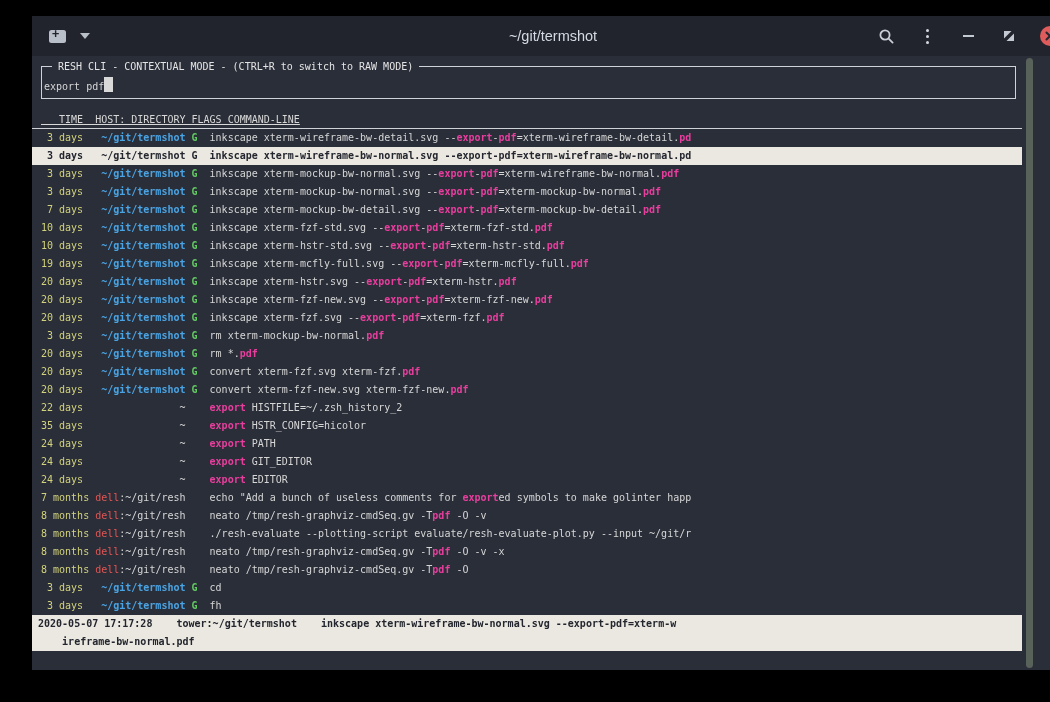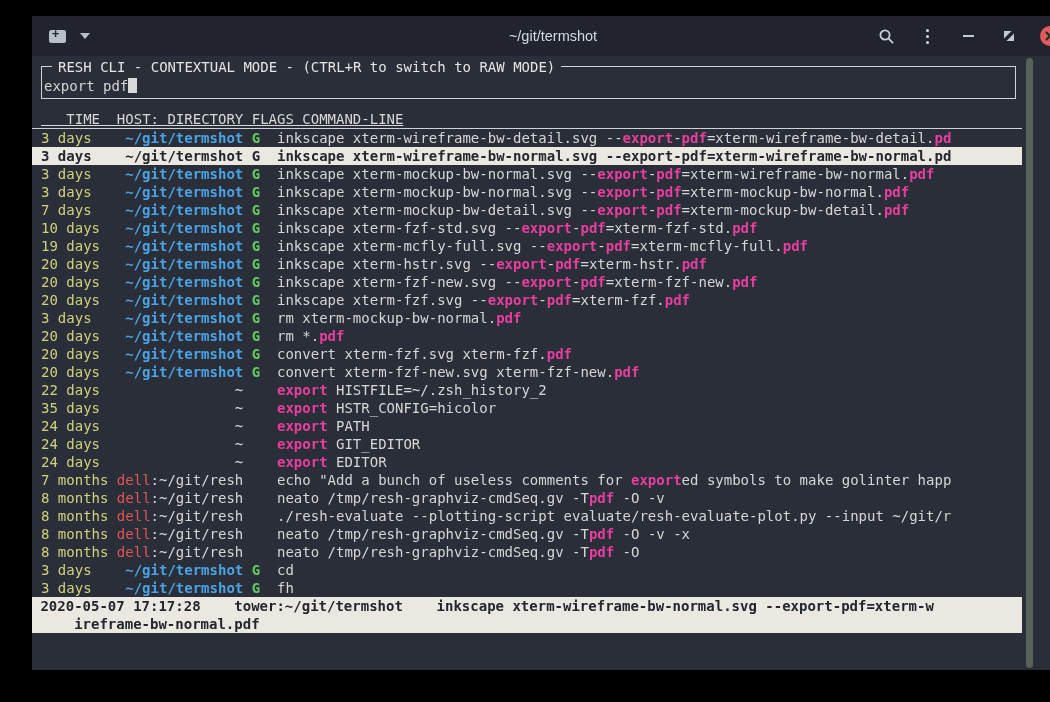--- a/index.html
+++ b/index.html
@@ -30,21 +30,21 @@
   .tb-btn{width:20px;height:20px;display:flex;align-items:center;justify-content:center;position:relative;}
   .kebab{display:flex;flex-direction:column;gap:3px;}
   .kebab i{width:3px;height:3px;border-radius:50%;background:#d4d9e0;display:block;}
   .minbar{width:11px;height:2px;background:#c3c9d2;}
   .closebtn{width:20px;height:20px;border-radius:50%;background:var(--close);display:flex;align-items:center;justify-content:center;}
   .closebtn svg{display:block;}
   
   #terminal{
     position:absolute;left:0;top:40px;width:1002px;height:614px;
     background:var(--termbg);
-    font-size:14px;line-height:18px;color:var(--fg);
+    font-size:10px;line-height:18px;color:var(--fg);
   }
   #scrollbar{position:absolute;right:1px;top:2px;bottom:2px;width:7px;border-radius:3.5px;background:#59615b;}
   #content{position:absolute;left:0;top:0;width:990px;height:614px;overflow:hidden;}
   
   #querybox{
     margin:10px 6px 0 9px;border:1px solid var(--border);
     padding:10px 2px 3px 2px;position:relative;height:18px;box-sizing:content-box;
   }
   #boxtitle{
     position:absolute;top:-9px;left:10px;background:var(--termbg);
@@ -54,21 +54,21 @@
   #cursor{display:inline-block;width:9px;height:15px;background:#d9d9d9;vertical-align:-2px;}
   
   #tableheader{
     margin-top:12px;height:17px;line-height:17px;white-space:pre;
     border-bottom:1px solid var(--border);color:#d8d8d8;
     padding-left:9px;
     text-decoration:underline;
   }
   #rows{}
   .row{height:18px;line-height:18px;white-space:pre;overflow:hidden;padding-left:9px;}
-  .c-time{display:inline-block;width:7ch;color:var(--yellow);}
+  .c-time{display:inline-block;width:7ch;text-align:right;color:var(--yellow);}
   .c-dir{display:inline-block;width:15ch;text-align:right;}
   .c-flag{display:inline-block;width:1ch;color:var(--green);font-weight:bold;}
   .s-d{color:var(--blue);font-weight:bold;}
   .s-r{color:var(--red);}
   .s-m{color:var(--magenta);font-weight:bold;}
   .row.sel{background:var(--selbg);}
   .row.sel span{color:var(--selfg) !important;font-weight:bold;}
   
   #detail{background:var(--selbg);color:var(--selfg);font-weight:bold;}
   #detail div{height:18px;line-height:18px;white-space:pre;overflow:hidden;}
@@ -128,20 +128,21 @@
 
       <div id="tableheader">   TIME  HOST: DIRECTORY FLAGS COMMAND-LINE</div>
 
       <div id="rows">
           <div class="row"><span class="c-time">3 days</span>  <span class="c-dir"><span class="s-d">~/git/termshot</span></span> <span class="c-flag">G</span>  <span class="c-cmd"><span>inkscape xterm-wireframe-bw-detail.svg --</span><span class="s-m">export</span><span>-</span><span class="s-m">pdf</span><span>=xterm-wireframe-bw-detail.</span><span class="s-m">pd</span></span></div>
           <div class="row sel"><span class="c-time">3 days</span>  <span class="c-dir"><span class="s-d">~/git/termshot</span></span> <span class="c-flag">G</span>  <span class="c-cmd"><span>inkscape xterm-wireframe-bw-normal.svg --</span><span class="s-m">export</span><span>-</span><span class="s-m">pdf</span><span>=xterm-wireframe-bw-normal.</span><span class="s-m">pd</span></span></div>
           <div class="row"><span class="c-time">3 days</span>  <span class="c-dir"><span class="s-d">~/git/termshot</span></span> <span class="c-flag">G</span>  <span class="c-cmd"><span>inkscape xterm-mockup-bw-normal.svg --</span><span class="s-m">export</span><span>-</span><span class="s-m">pdf</span><span>=xterm-wireframe-bw-normal.</span><span class="s-m">pdf</span></span></div>
           <div class="row"><span class="c-time">3 days</span>  <span class="c-dir"><span class="s-d">~/git/termshot</span></span> <span class="c-flag">G</span>  <span class="c-cmd"><span>inkscape xterm-mockup-bw-normal.svg --</span><span class="s-m">export</span><span>-</span><span class="s-m">pdf</span><span>=xterm-mockup-bw-normal.</span><span class="s-m">pdf</span></span></div>
           <div class="row"><span class="c-time">7 days</span>  <span class="c-dir"><span class="s-d">~/git/termshot</span></span> <span class="c-flag">G</span>  <span class="c-cmd"><span>inkscape xterm-mockup-bw-detail.svg --</span><span class="s-m">export</span><span>-</span><span class="s-m">pdf</span><span>=xterm-mockup-bw-detail.</span><span class="s-m">pdf</span></span></div>
           <div class="row"><span class="c-time">10 days</span>  <span class="c-dir"><span class="s-d">~/git/termshot</span></span> <span class="c-flag">G</span>  <span class="c-cmd"><span>inkscape xterm-fzf-std.svg --</span><span class="s-m">export</span><span>-</span><span class="s-m">pdf</span><span>=xterm-fzf-std.</span><span class="s-m">pdf</span></span></div>
+          <div class="row"><span class="c-time">10 days</span>  <span class="c-dir"><span class="s-d">~/git/termshot</span></span> <span class="c-flag">G</span>  <span class="c-cmd"><span>inkscape xterm-hstr-std.svg --</span><span class="s-m">export</span><span>-</span><span class="s-m">pdf</span><span>=xterm-hstr-std.</span><span class="s-m">pdf</span></span></div>
           <div class="row"><span class="c-time">19 days</span>  <span class="c-dir"><span class="s-d">~/git/termshot</span></span> <span class="c-flag">G</span>  <span class="c-cmd"><span>inkscape xterm-mcfly-full.svg --</span><span class="s-m">export</span><span>-</span><span class="s-m">pdf</span><span>=xterm-mcfly-full.</span><span class="s-m">pdf</span></span></div>
           <div class="row"><span class="c-time">20 days</span>  <span class="c-dir"><span class="s-d">~/git/termshot</span></span> <span class="c-flag">G</span>  <span class="c-cmd"><span>inkscape xterm-hstr.svg --</span><span class="s-m">export</span><span>-</span><span class="s-m">pdf</span><span>=xterm-hstr.</span><span class="s-m">pdf</span></span></div>
           <div class="row"><span class="c-time">20 days</span>  <span class="c-dir"><span class="s-d">~/git/termshot</span></span> <span class="c-flag">G</span>  <span class="c-cmd"><span>inkscape xterm-fzf-new.svg --</span><span class="s-m">export</span><span>-</span><span class="s-m">pdf</span><span>=xterm-fzf-new.</span><span class="s-m">pdf</span></span></div>
           <div class="row"><span class="c-time">20 days</span>  <span class="c-dir"><span class="s-d">~/git/termshot</span></span> <span class="c-flag">G</span>  <span class="c-cmd"><span>inkscape xterm-fzf.svg --</span><span class="s-m">export</span><span>-</span><span class="s-m">pdf</span><span>=xterm-fzf.</span><span class="s-m">pdf</span></span></div>
           <div class="row"><span class="c-time">3 days</span>  <span class="c-dir"><span class="s-d">~/git/termshot</span></span> <span class="c-flag">G</span>  <span class="c-cmd"><span>rm xterm-mockup-bw-normal.</span><span class="s-m">pdf</span></span></div>
           <div class="row"><span class="c-time">20 days</span>  <span class="c-dir"><span class="s-d">~/git/termshot</span></span> <span class="c-flag">G</span>  <span class="c-cmd"><span>rm *.</span><span class="s-m">pdf</span></span></div>
           <div class="row"><span class="c-time">20 days</span>  <span class="c-dir"><span class="s-d">~/git/termshot</span></span> <span class="c-flag">G</span>  <span class="c-cmd"><span>convert xterm-fzf.svg xterm-fzf.</span><span class="s-m">pdf</span></span></div>
           <div class="row"><span class="c-time">20 days</span>  <span class="c-dir"><span class="s-d">~/git/termshot</span></span> <span class="c-flag">G</span>  <span class="c-cmd"><span>convert xterm-fzf-new.svg xterm-fzf-new.</span><span class="s-m">pdf</span></span></div>
           <div class="row"><span class="c-time">22 days</span>  <span class="c-dir"><span>~</span></span> <span class="c-flag"> </span>  <span class="c-cmd"><span class="s-m">export</span><span> HISTFILE=~/.zsh_history_2</span></span></div>
           <div class="row"><span class="c-time">35 days</span>  <span class="c-dir"><span>~</span></span> <span class="c-flag"> </span>  <span class="c-cmd"><span class="s-m">export</span><span> HSTR_CONFIG=hicolor</span></span></div>

